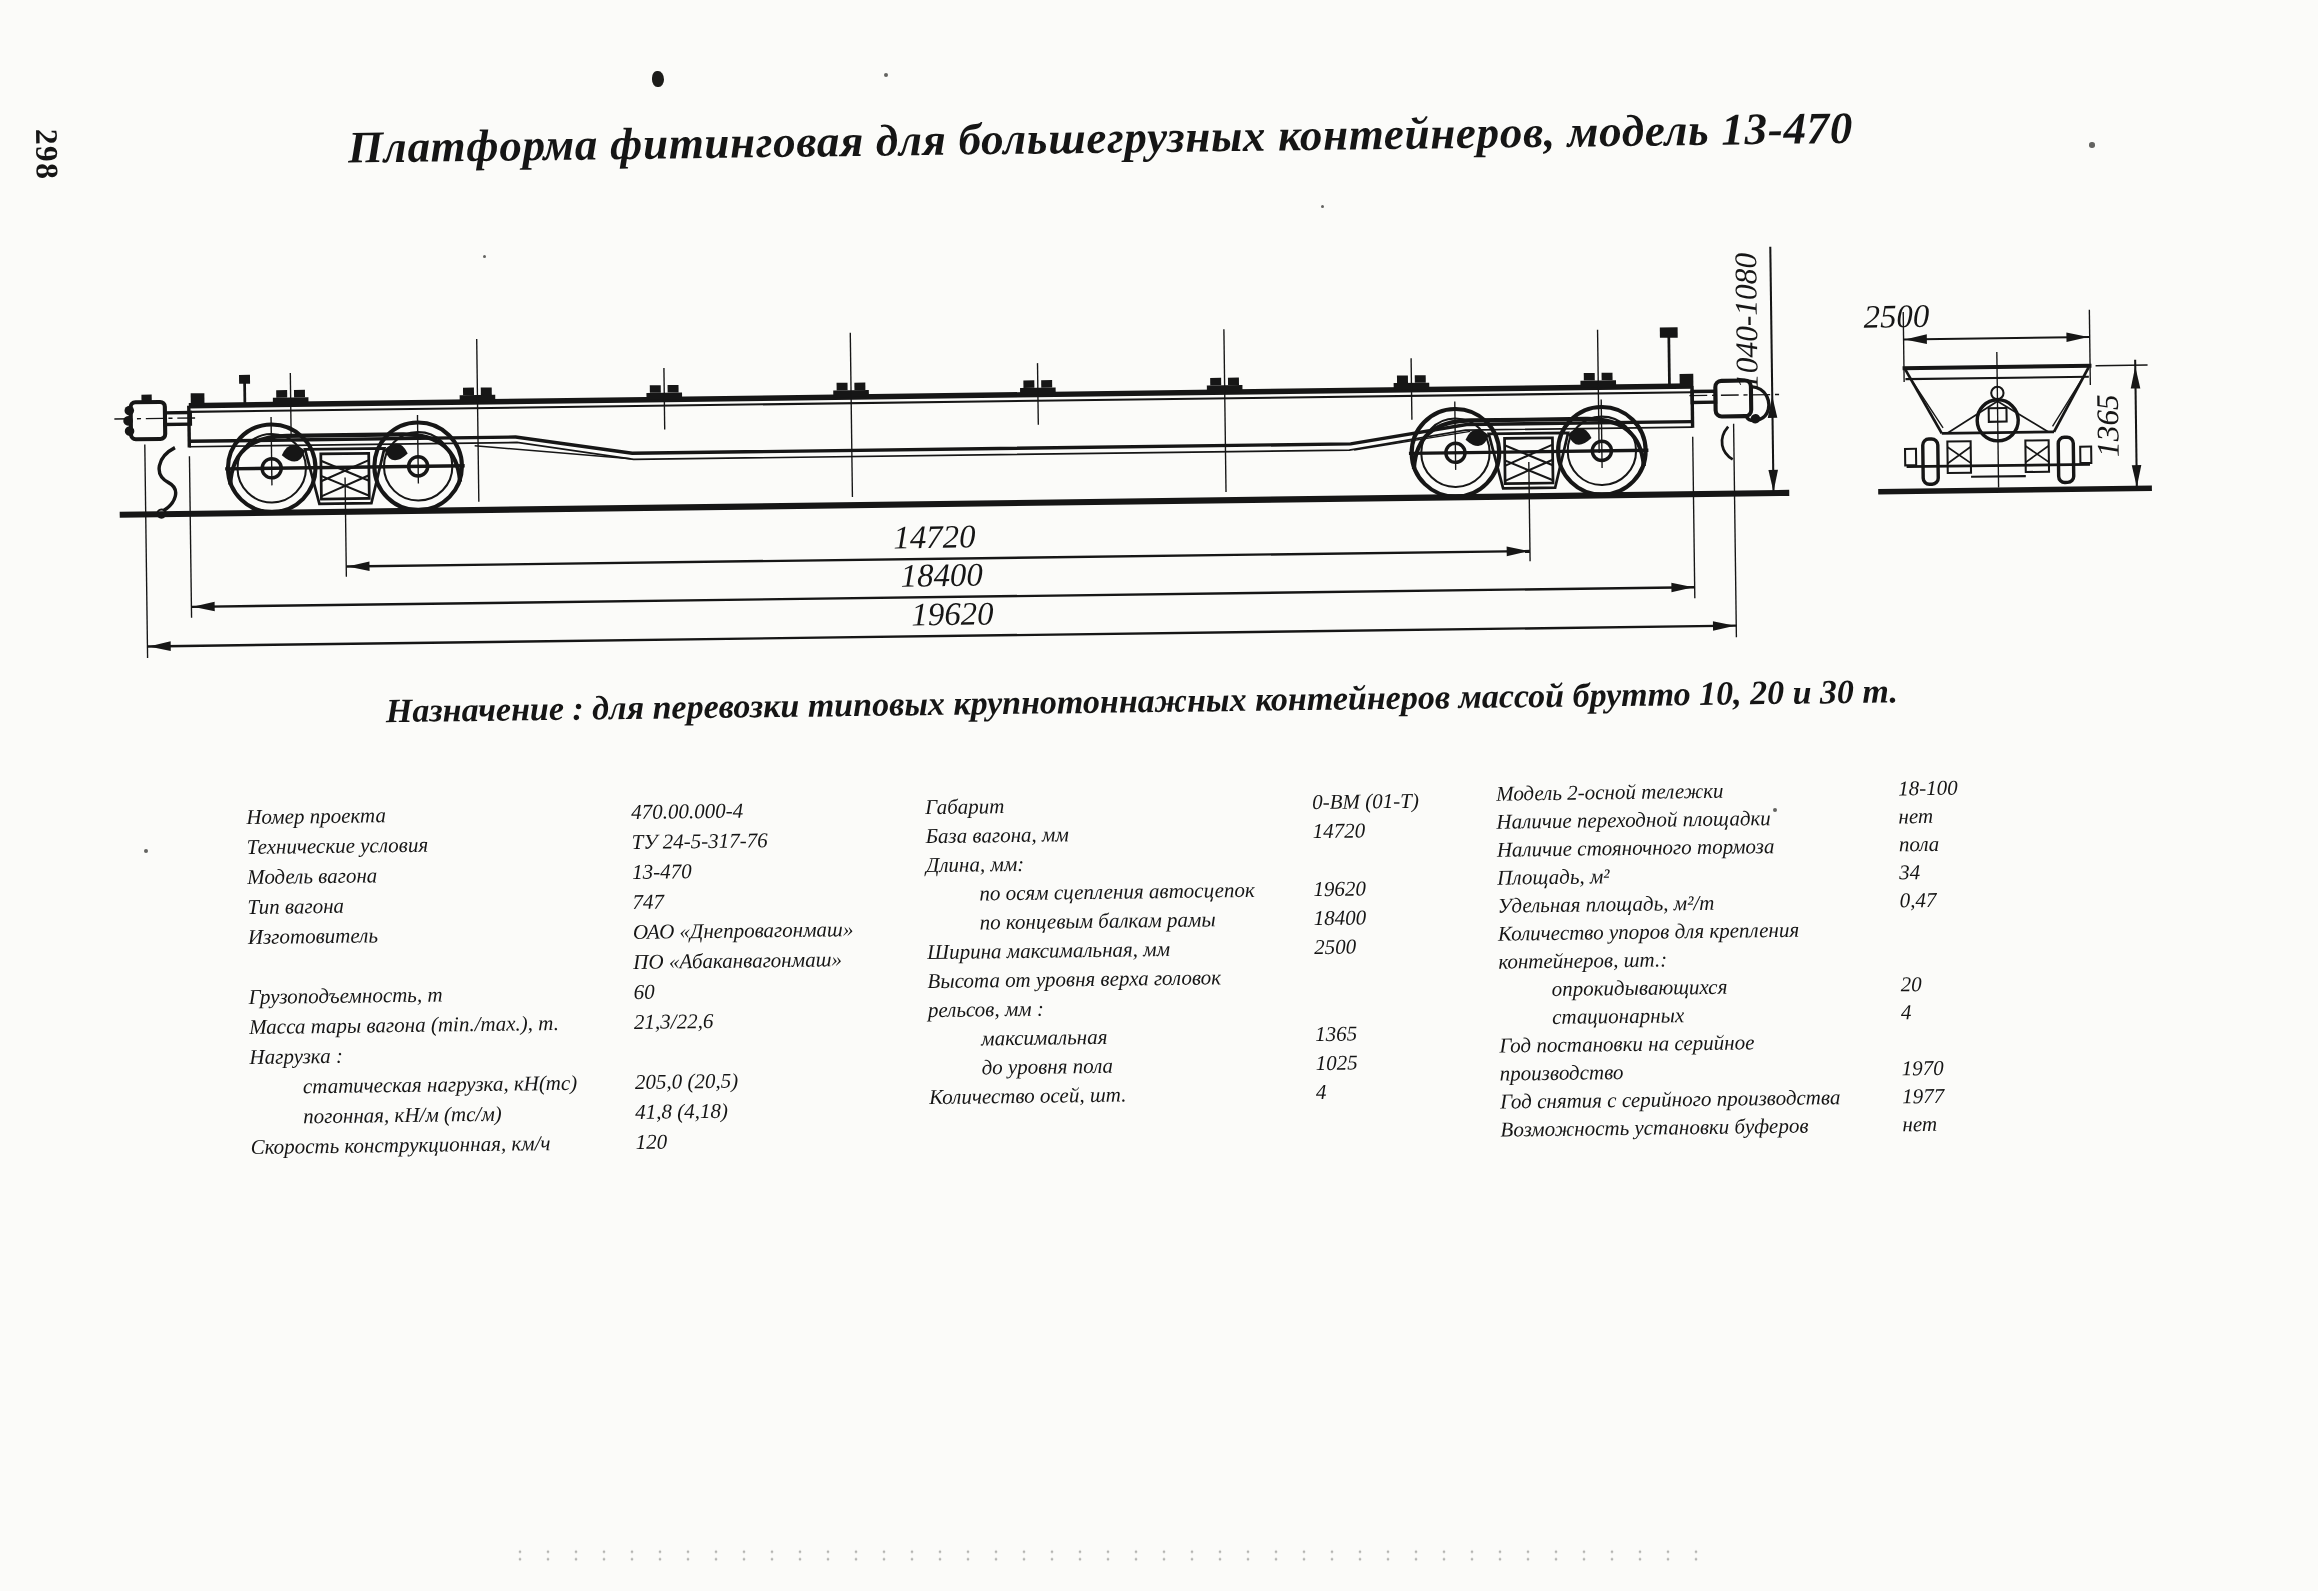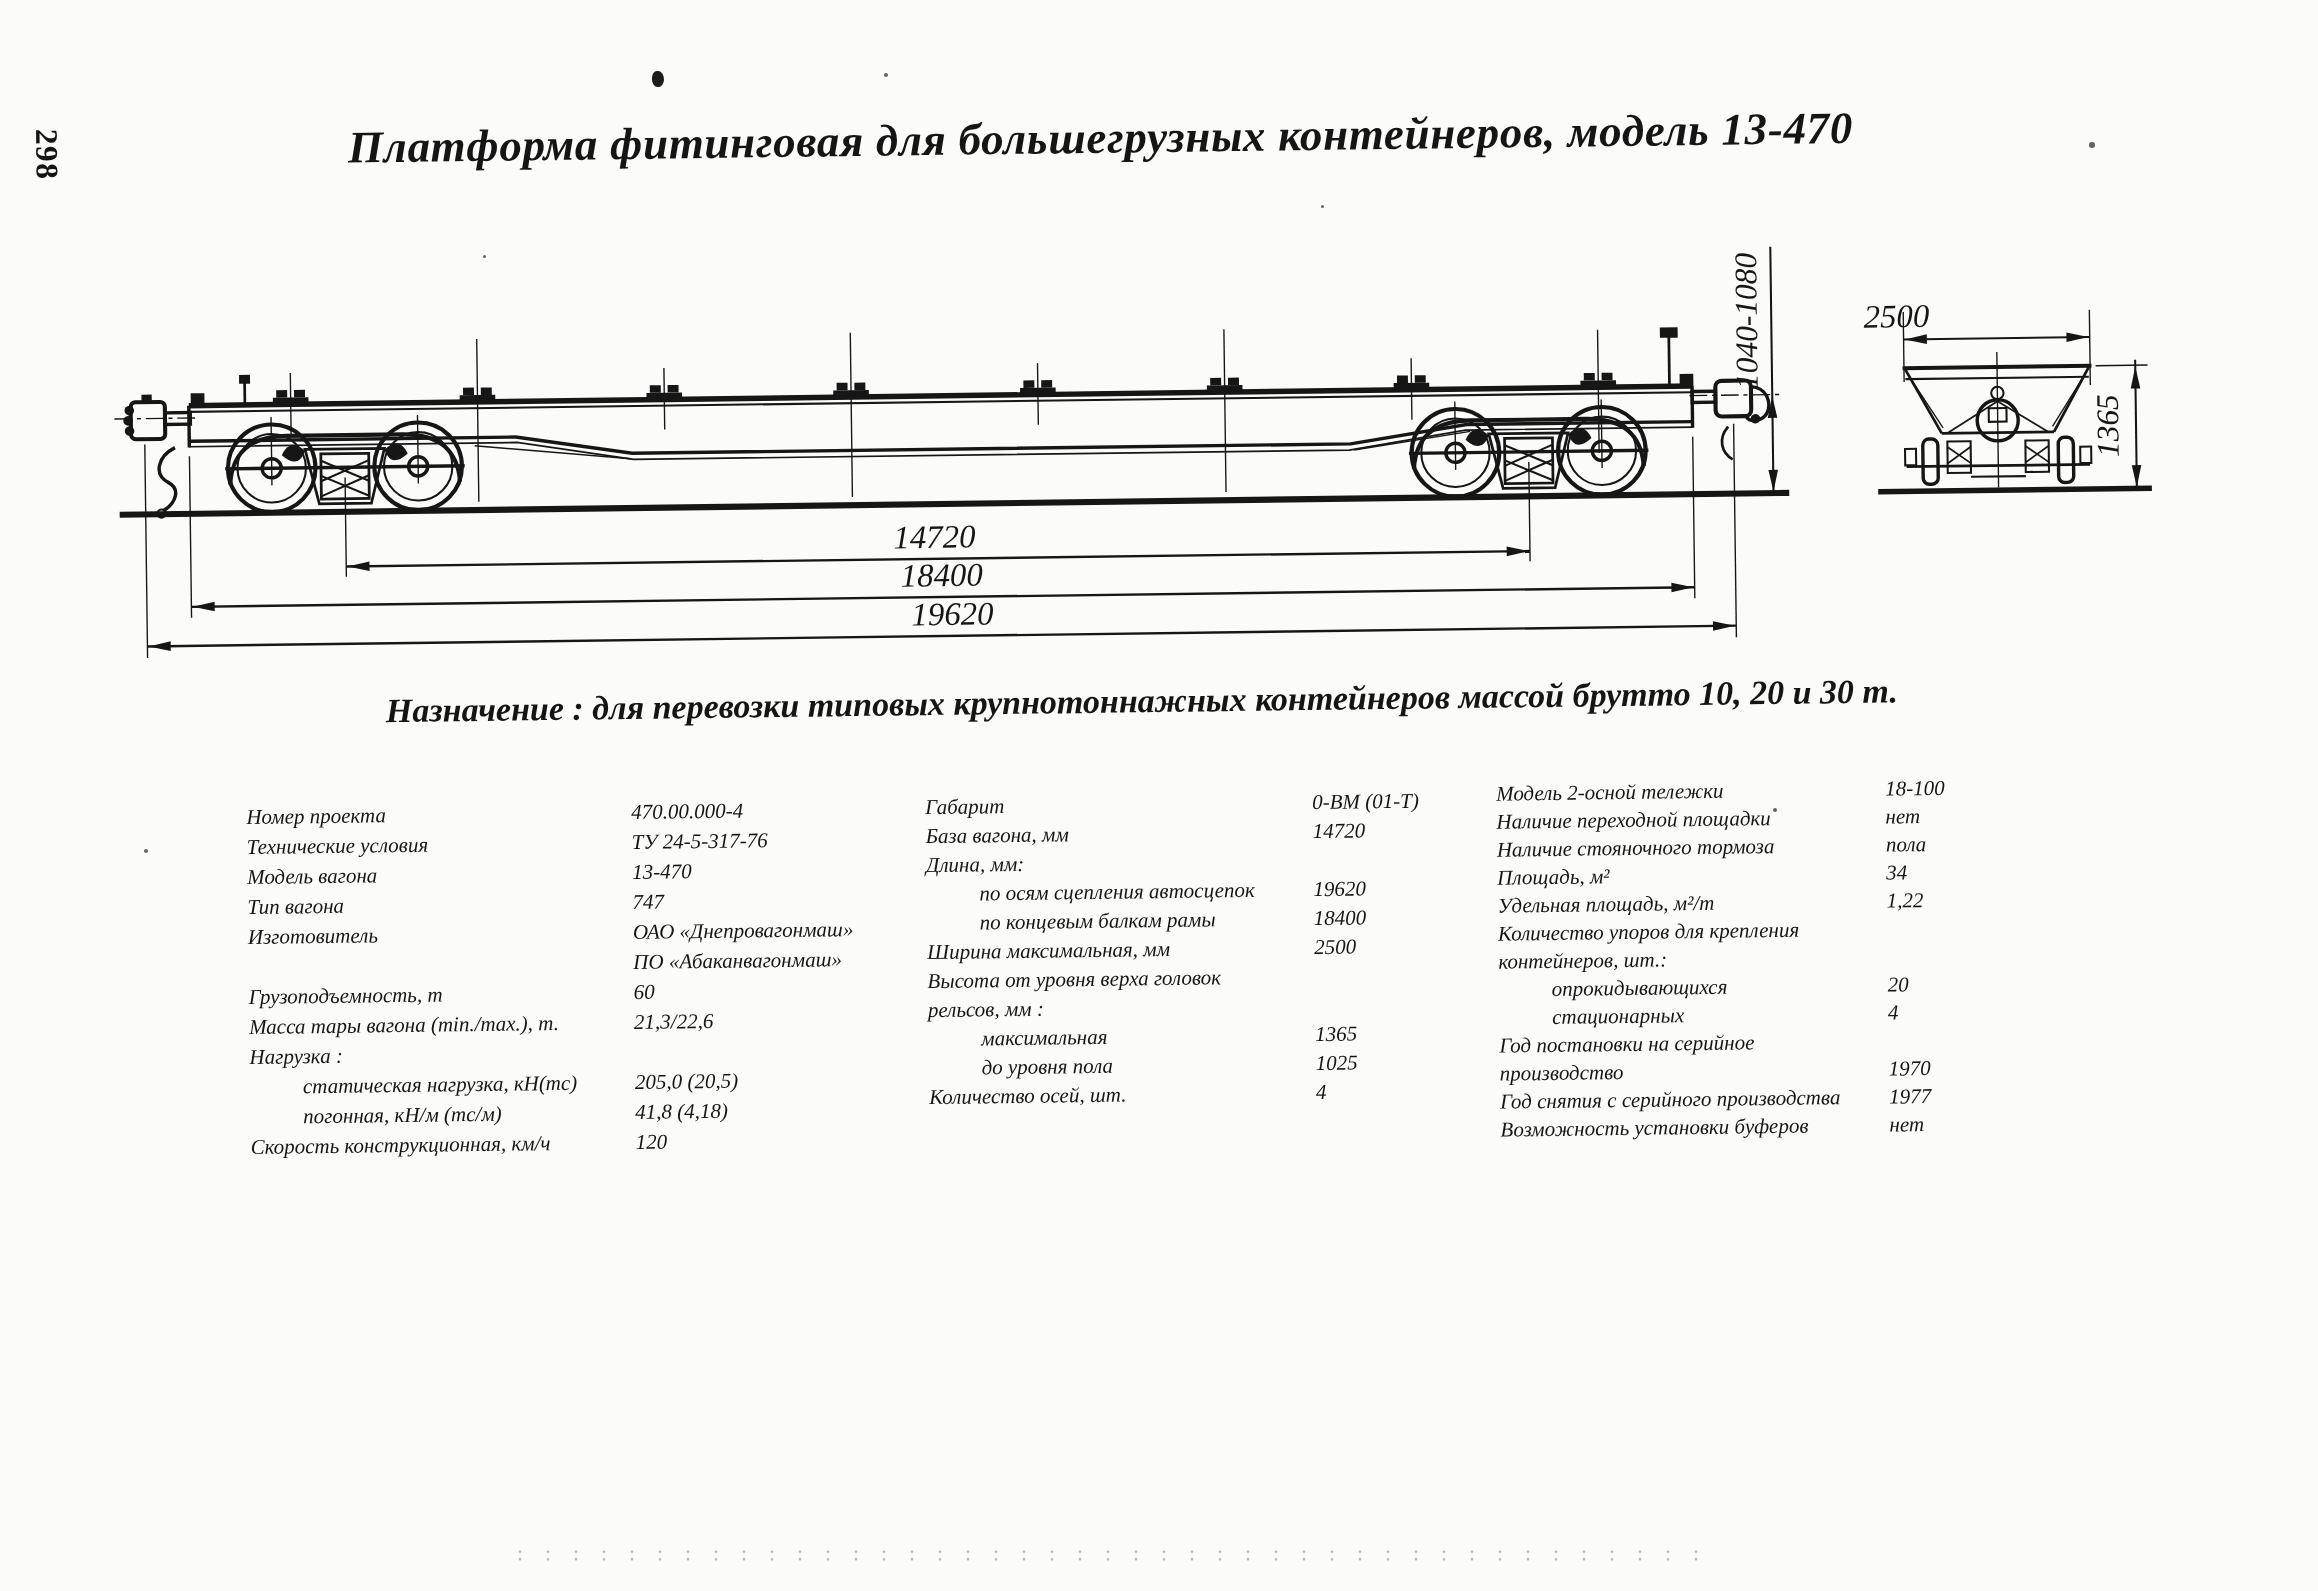--- a/index.html
+++ b/index.html
@@ -23,21 +23,21 @@
   .col3{left:1496px;top:788px;width:725px;}
   .spec-row{position:relative;}
   .col1 .spec-row{height:30px;}
   .col2 .spec-row{height:29px;}
   .col3 .spec-row{height:28px;}
   .spec-label{position:absolute;left:0;top:0;white-space:nowrap;}
   .spec-row.ind .spec-label{left:53px;}
   .spec-value{position:absolute;top:0;white-space:nowrap;}
   .col1 .spec-value{left:385px;}
   .col2 .spec-value{left:387px;}
-  .col3 .spec-value{left:389px;}
+  .col3 .spec-value{left:402px;}
   .speck{position:absolute;background:#3d3d3b;border-radius:50%;opacity:.8;}
   .blob{position:absolute;background:#1c1c1a;border-radius:45% 55% 50% 50%;}
   .noise-band{position:absolute;left:506px;top:1548px;width:1204px;height:15px;opacity:.55;
       background-image:radial-gradient(circle,rgba(70,70,66,.7) 1px,transparent 1.7px);
       background-size:28px 7.5px;}
 </style>
 </head>
 <body>
 
 <div class="sheet">
@@ -377,21 +377,21 @@
           <div class="spec-row">
             <span class="spec-label">Наличие стояночного тормоза</span>
             <span class="spec-value">пола</span>
           </div>
           <div class="spec-row">
             <span class="spec-label">Площадь, м²</span>
             <span class="spec-value">34</span>
           </div>
           <div class="spec-row">
             <span class="spec-label">Удельная площадь, м²/т</span>
-            <span class="spec-value">1,22</span>
+            <span class="spec-value">0,47</span>
           </div>
           <div class="spec-row">
             <span class="spec-label">Количество упоров для крепления</span>
             <span class="spec-value"></span>
           </div>
           <div class="spec-row">
             <span class="spec-label">контейнеров, шт.:</span>
             <span class="spec-value"></span>
           </div>
           <div class="spec-row ind">

